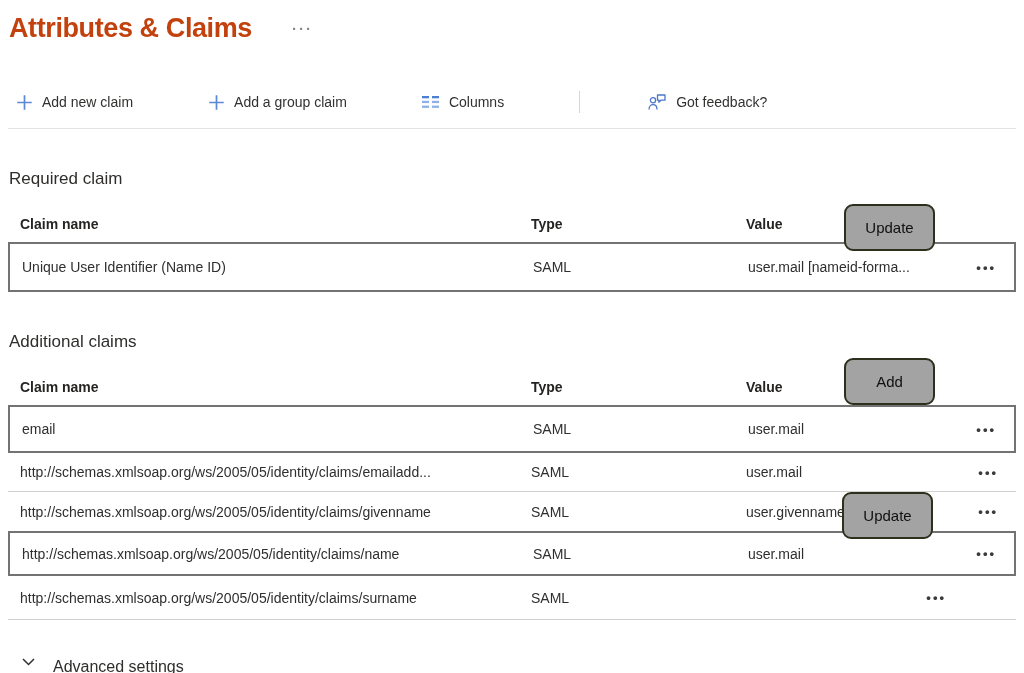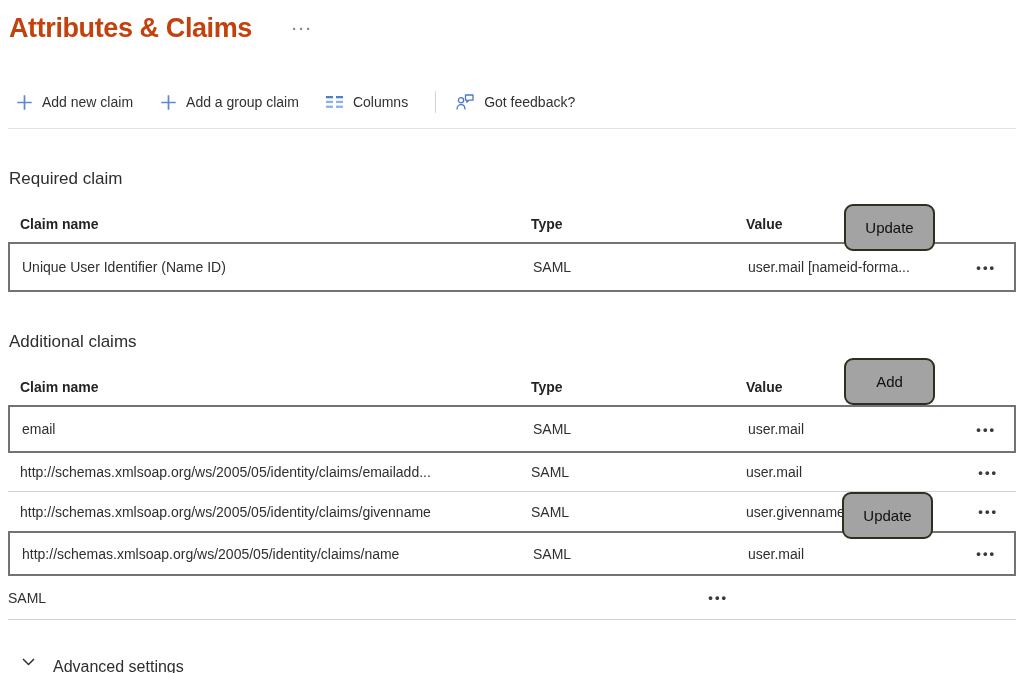--- a/index.html
+++ b/index.html
@@ -5,21 +5,21 @@
   html,body{margin:0;padding:0;}
   body{
     width:1024px;height:673px;background:#ffffff;position:relative;overflow:hidden;
     font-family:"Liberation Sans",sans-serif;color:#323130;
   }
   
   .title-row{display:flex;align-items:center;padding:10px 0 0 9px;height:36px;}
   .page-title{font-size:27px;font-weight:700;color:#c2410c;letter-spacing:-0.4px;}
   .title-more{margin-left:40px;color:#8a8886;font-size:15px;font-weight:700;letter-spacing:2px;cursor:pointer;}
   
-  .toolbar{margin:44px 0 0 16px;height:24px;display:flex;align-items:center;font-size:14px;color:#323130;}
+  .toolbar{margin:44px 0 0 16px;height:24px;display:flex;align-items:center;font-size:14px;color:#323130;gap:48px;}
   .tb-item{display:flex;align-items:center;gap:9px;cursor:pointer;margin-right:27px;white-space:nowrap;}
   .tb-sep{width:1px;height:22px;background:#d6d6d6;margin:0 20px 0 0;}
   .divider{height:1px;background:#e3e3e3;margin:14px 8px 0 8px;}
   
   .section-heading{font-size:17px;color:#2f2e2d;margin-left:9px;}
   .sh-required{margin-top:40px;}
   .sh-additional{margin-top:40px;}
   
   .table{margin:0 8px;}
   .t-required{margin-top:22px;}
@@ -154,20 +154,21 @@
   </div>
 
   <div class="trow row-box rb-name">
     <span class="cell-1 row-cell">http://schemas.xmlsoap.org/ws/2005/05/identity/claims/name</span>
     <span class="cell-2 row-cell">SAML</span>
     <span class="cell-3 row-cell">user.mail</span>
     <span class="cell-menu more-dots">•••</span>
   </div>
 
   <div class="trow row-plain rp-5 rp-divider">
+    <span class="cell-1 row-cell">http://schemas.xmlsoap.org/ws/2005/05/identity/claims/surname</span>
     <span class="cell-2 row-cell">SAML</span>
     <span class="cell-menu more-dots">•••</span>
   </div>
 </div>
 
 <div class="advanced">
   <span class="icon">
     <svg width="13" height="8" viewBox="0 0 13 8" fill="none">
         <path d="M1 1 L6.5 6.5 L12 1" stroke="#323130" stroke-width="1.5"></path>
       </svg>

